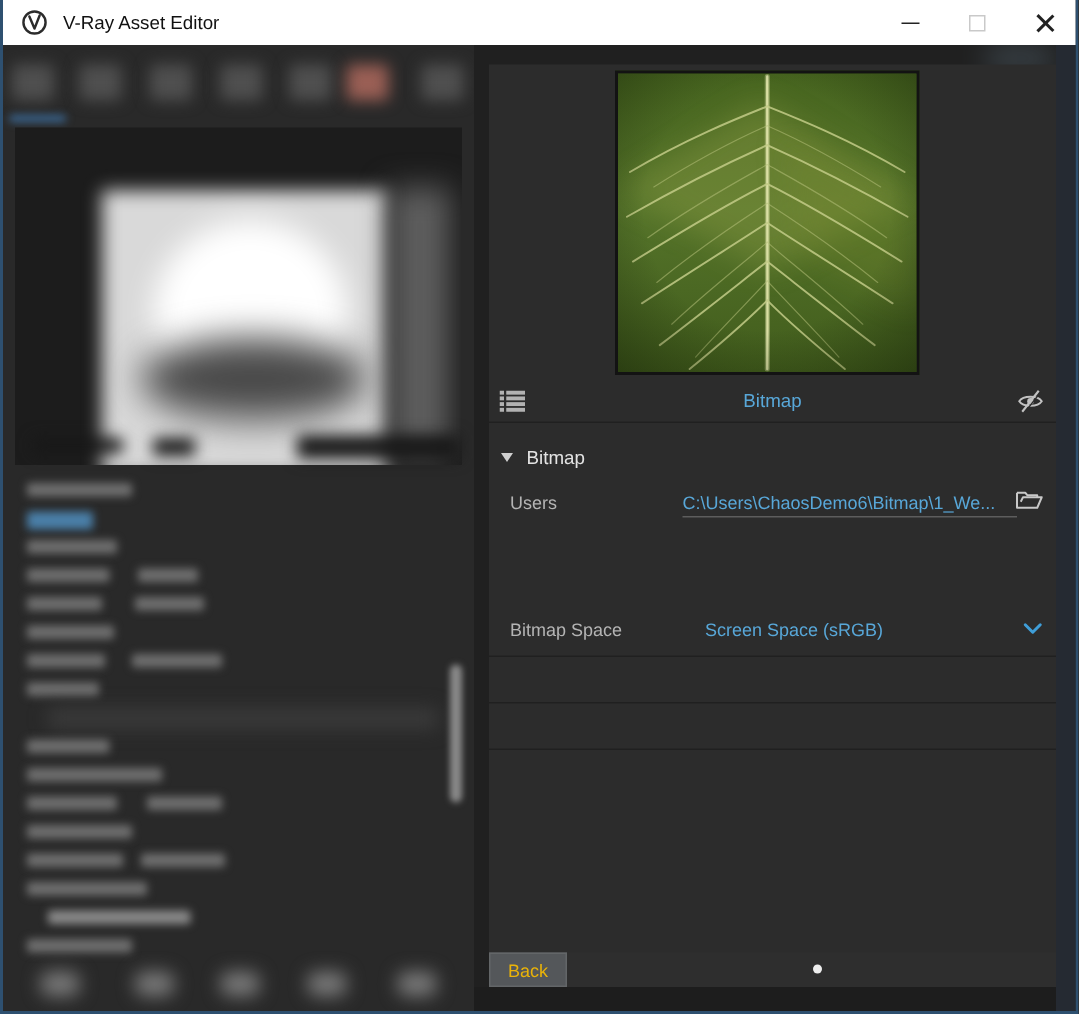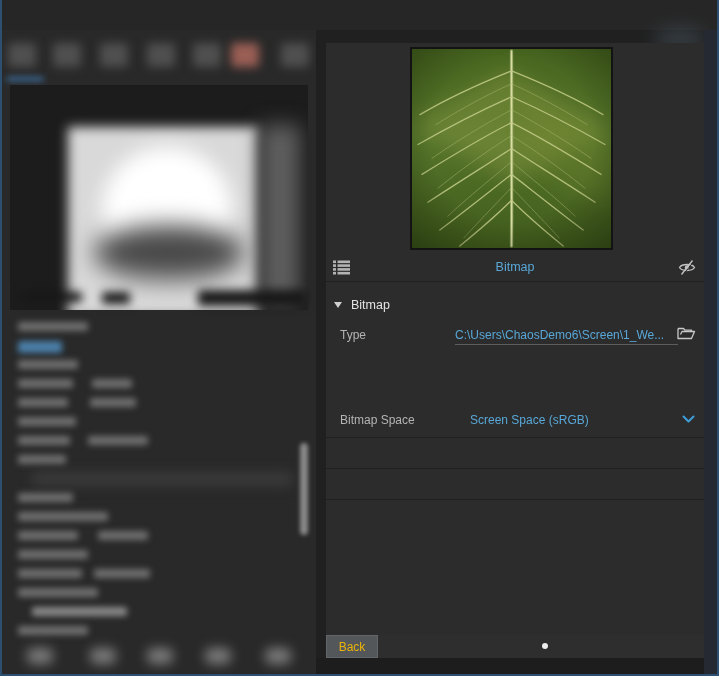--- a/index.html
+++ b/index.html
@@ -92,20 +92,38 @@
     background:#54575a; border:1px solid #636668; color:#eab308; font-size:12px;
     display:flex; align-items:center; justify-content:center; cursor:pointer;
   }
   .page-dot { position:absolute; left:216px; top:8px; width:6px; height:6px; border-radius:50%; background:#eeeeee; }
 </style>
 </head>
 <body>
 
 <div class="window">
 
+  <div class="titlebar">
+    <svg class="logo" viewBox="0 0 20 20">
+      <circle cx="10" cy="10" r="8.2" fill="none" stroke="#2b2b2b" stroke-width="1.8"></circle>
+      <path d="M6.2 5.5 L10 14.5 L13.8 4.8" fill="none" stroke="#2b2b2b" stroke-width="1.8" stroke-linecap="round" stroke-linejoin="round"></path>
+    </svg>
+    <span class="title">V-Ray Asset Editor</span>
+    <div class="caption-buttons">
+      <div class="caption-btn">
+          <div class="min-glyph"></div>
+        </div>
+      <div class="caption-btn">
+          <div class="max-glyph"></div>
+        </div>
+      <div class="caption-btn">
+          <div class="close-glyph"></div>
+        </div>
+    </div>
+  </div>
 
   <div class="content">
 
     <div class="left-panel">
       <div class="blur-block tb-icon" style="left:6px"></div>
       <div class="blur-block tb-icon" style="left:51px"></div>
       <div class="blur-block tb-icon" style="left:98px"></div>
       <div class="blur-block tb-icon" style="left:145px"></div>
       <div class="blur-block tb-icon" style="left:191px"></div>
       <div class="blur-block tb-icon" style="left:229px; background:#9a5f55;"></div>
@@ -238,22 +256,22 @@
         </div>
 
         <div class="sep" style="top:238px"></div>
 
         <div class="section-head" style="top:250px">
           <div class="arrow open"></div>
           <span class="section-title">Bitmap</span>
         </div>
 
         <div class="param-row" style="top:279px">
-          <span class="param-label">Type</span>
-          <span class="param-value file-value">C:\Users\ChaosDemo6\Screen\1_We...</span>
+          <span class="param-label">Users</span>
+          <span class="param-value file-value">C:\Users\ChaosDemo6\Bitmap\1_We...</span>
           <svg class="folder" width="19" height="16" viewBox="0 0 19 16">
             <path d="M1 3.5 L1 13.5 L14.5 13.5 L17.5 6.5 L5 6.5 L3.5 9.5" fill="none" stroke="#c8c8c8" stroke-width="1.3" stroke-linejoin="round"></path>
             <path d="M1 3.5 L6.5 3.5 L8 5.2 L14.5 5.2 L14.5 6.5" fill="none" stroke="#c8c8c8" stroke-width="1.3" stroke-linejoin="round"></path>
           </svg>
         </div>
 
 
 
         <div class="param-row" style="top:364px">
           <span class="param-label">Bitmap Space</span>

